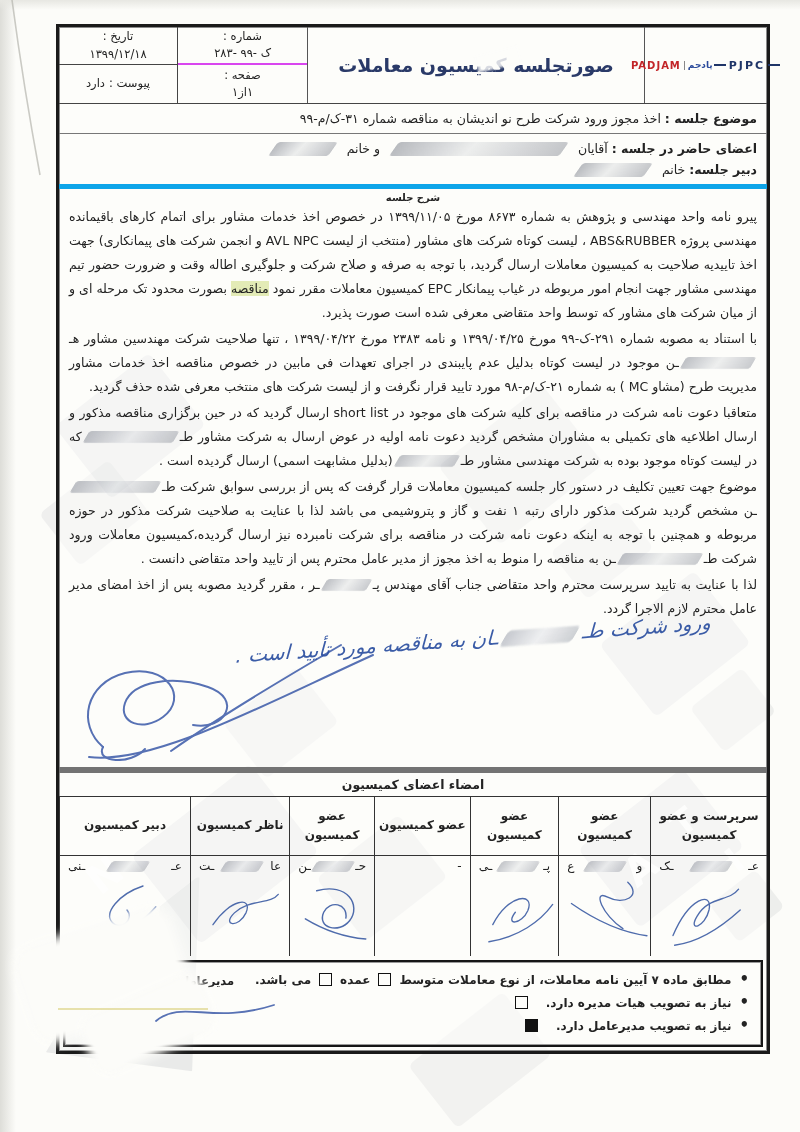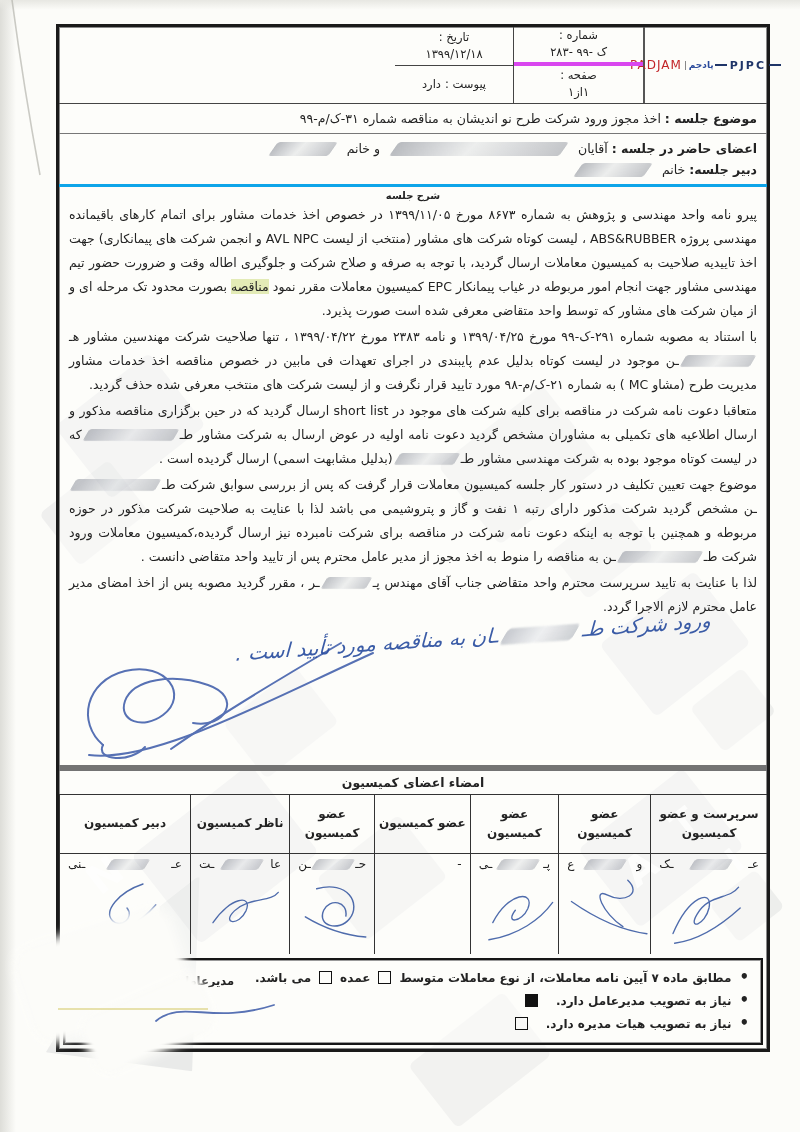--- a/index.html
+++ b/index.html
@@ -41,40 +41,40 @@
     direction:rtl;background:rgba(253,253,251,0.55);}
 
   
   .hdr{display:flex;height:76px;border-bottom:1px solid #444;}
   .logo-cell{width:118px;border-inline-end:1px solid #555;display:flex;
     flex-direction:row;align-items:center;justify-content:center;gap:1px;padding:2px;}
   .logo-acronym{font-size:11px;font-weight:bold;color:#1f3568;letter-spacing:2px;
     display:flex;align-items:center;gap:3px;direction:ltr;}
   .logo-acronym::before,.logo-acronym::after{content:"";width:12px;height:2px;background:#1f3568;}
   .brand-line{display:flex;align-items:center;gap:3px;direction:ltr;}
-  .brand-latin{font-size:12px;font-weight:normal;color:#c22528;letter-spacing:1px;}
+  .brand-latin{font-size:10px;font-weight:bold;color:#c22528;letter-spacing:1px;}
   .brand-sep{width:1px;height:9px;background:#888;}
   .brand-fa{font-size:9px;color:#2a4a9b;font-weight:bold;}
   .title-zone{flex:1;display:flex;align-items:center;justify-content:center;position:relative;}
   .doc-title{font-size:19px;font-weight:bold;color:#2a3a68;letter-spacing:0.5px;}
   .title-smear{position:absolute;left:50%;top:24px;width:44px;height:17px;
     background:rgba(252,252,250,0.82);transform:rotate(-14deg);filter:blur(1px);}
   .meta{width:248px;border-inline-start:1px solid #555;display:grid;
     grid-template-columns:52% 48%;grid-template-rows:1fr 1fr;font-size:11.5px;}
   .meta-cell{display:flex;flex-direction:column;align-items:center;justify-content:center;
     line-height:1.5;letter-spacing:0.5px;}
-  .mc-num{border-inline-end:0;border-bottom:4px solid #d946ef;}
+  .mc-num{border-inline-end:0;border-bottom:2px solid #d946ef;}
   .mc-date{border-inline-start:1px solid #444;border-bottom:1px solid #444;}
   .mc-att{border-inline-start:1px solid #444;flex-direction:row;gap:4px;}
   .num-ltr{direction:ltr;unicode-bidi:isolate;}
 
   
   .row{padding:4px 10px;font-size:12.5px;line-height:21px;}
   .row-subject{border-bottom:1px solid #777;}
-  .row-attendees{border-bottom:3px solid #0ea5e9;}
+  .row-attendees{border-bottom:5px solid #0ea5e9;}
   .lbl{font-weight:bold;}
   .sm{display:inline-block;vertical-align:-3px;height:14px;border-radius:3px;
     background:linear-gradient(105deg,rgba(115,120,132,0.50),rgba(185,190,200,0.25) 45%,rgba(115,120,132,0.42));
     transform:skewX(-35deg);filter:blur(0.6px);margin:0 10px;}
   .w170{width:170px;}.w60{width:60px;}.w70{width:70px;}
 
   .sec-title{text-align:center;font-weight:bold;font-size:10px;padding:3px 0 2px;}
 
   
   .body-text{padding:0 10px 2px;font-size:12.5px;line-height:24px;text-align:justify;}
@@ -191,20 +191,24 @@
           </g>
         </svg>
         <div class="logo-acronym">PJPC</div>
         <div class="brand-line">
           <span class="brand-latin">PADJAM</span>
           <span class="brand-sep"></span>
           <span class="brand-fa">پادجم</span>
         </div>
       </div>
 
+      <div class="title-zone">
+        <div class="doc-title">صورتجلسه کمیسیون معاملات</div>
+        <div class="title-smear"></div>
+      </div>
 
       <div class="meta">
         <div class="meta-cell mc-num">
           <span>شماره :</span>
           <span class="num-ltr">۲۸۳- ک -۹۹</span>
         </div>
         <div class="meta-cell mc-date">
           <span>تاریخ :</span>
           <span class="num-ltr">۱۳۹۹/۱۲/۱۸</span>
         </div>
@@ -377,27 +381,27 @@
       <div class="note-line">
         <span class="bullet"></span>
         <span>مطابق ماده ۷ آیین نامه معاملات، از نوع معاملات متوسط</span>
         <span class="cbox"></span>
         <span>عمده</span>
         <span class="cbox"></span>
         <span>می باشد.</span>
       </div>
       <div class="note-line">
         <span class="bullet"></span>
+        <span>نیاز به تصویب هیات مدیره دارد.</span>
+        <span class="cbox gap-ml"></span>
+      </div>
+      <div class="note-line">
+        <span class="bullet"></span>
         <span>نیاز به تصویب مدیرعامل دارد.</span>
         <span class="cbox filled gap-ml"></span>
-      </div>
-      <div class="note-line">
-        <span class="bullet"></span>
-        <span>نیاز به تصویب هیات مدیره دارد.</span>
-        <span class="cbox gap-ml"></span>
       </div>
     </div>
   </div>
 
   <div class="ceo">
     <span>مدیرعامل</span>
   </div>
   <div class="whiteout wo1"></div>
   <div class="whiteout wo2"></div>
   <svg class="ceo-sig" width="130" height="32" viewBox="0 0 130 32">

